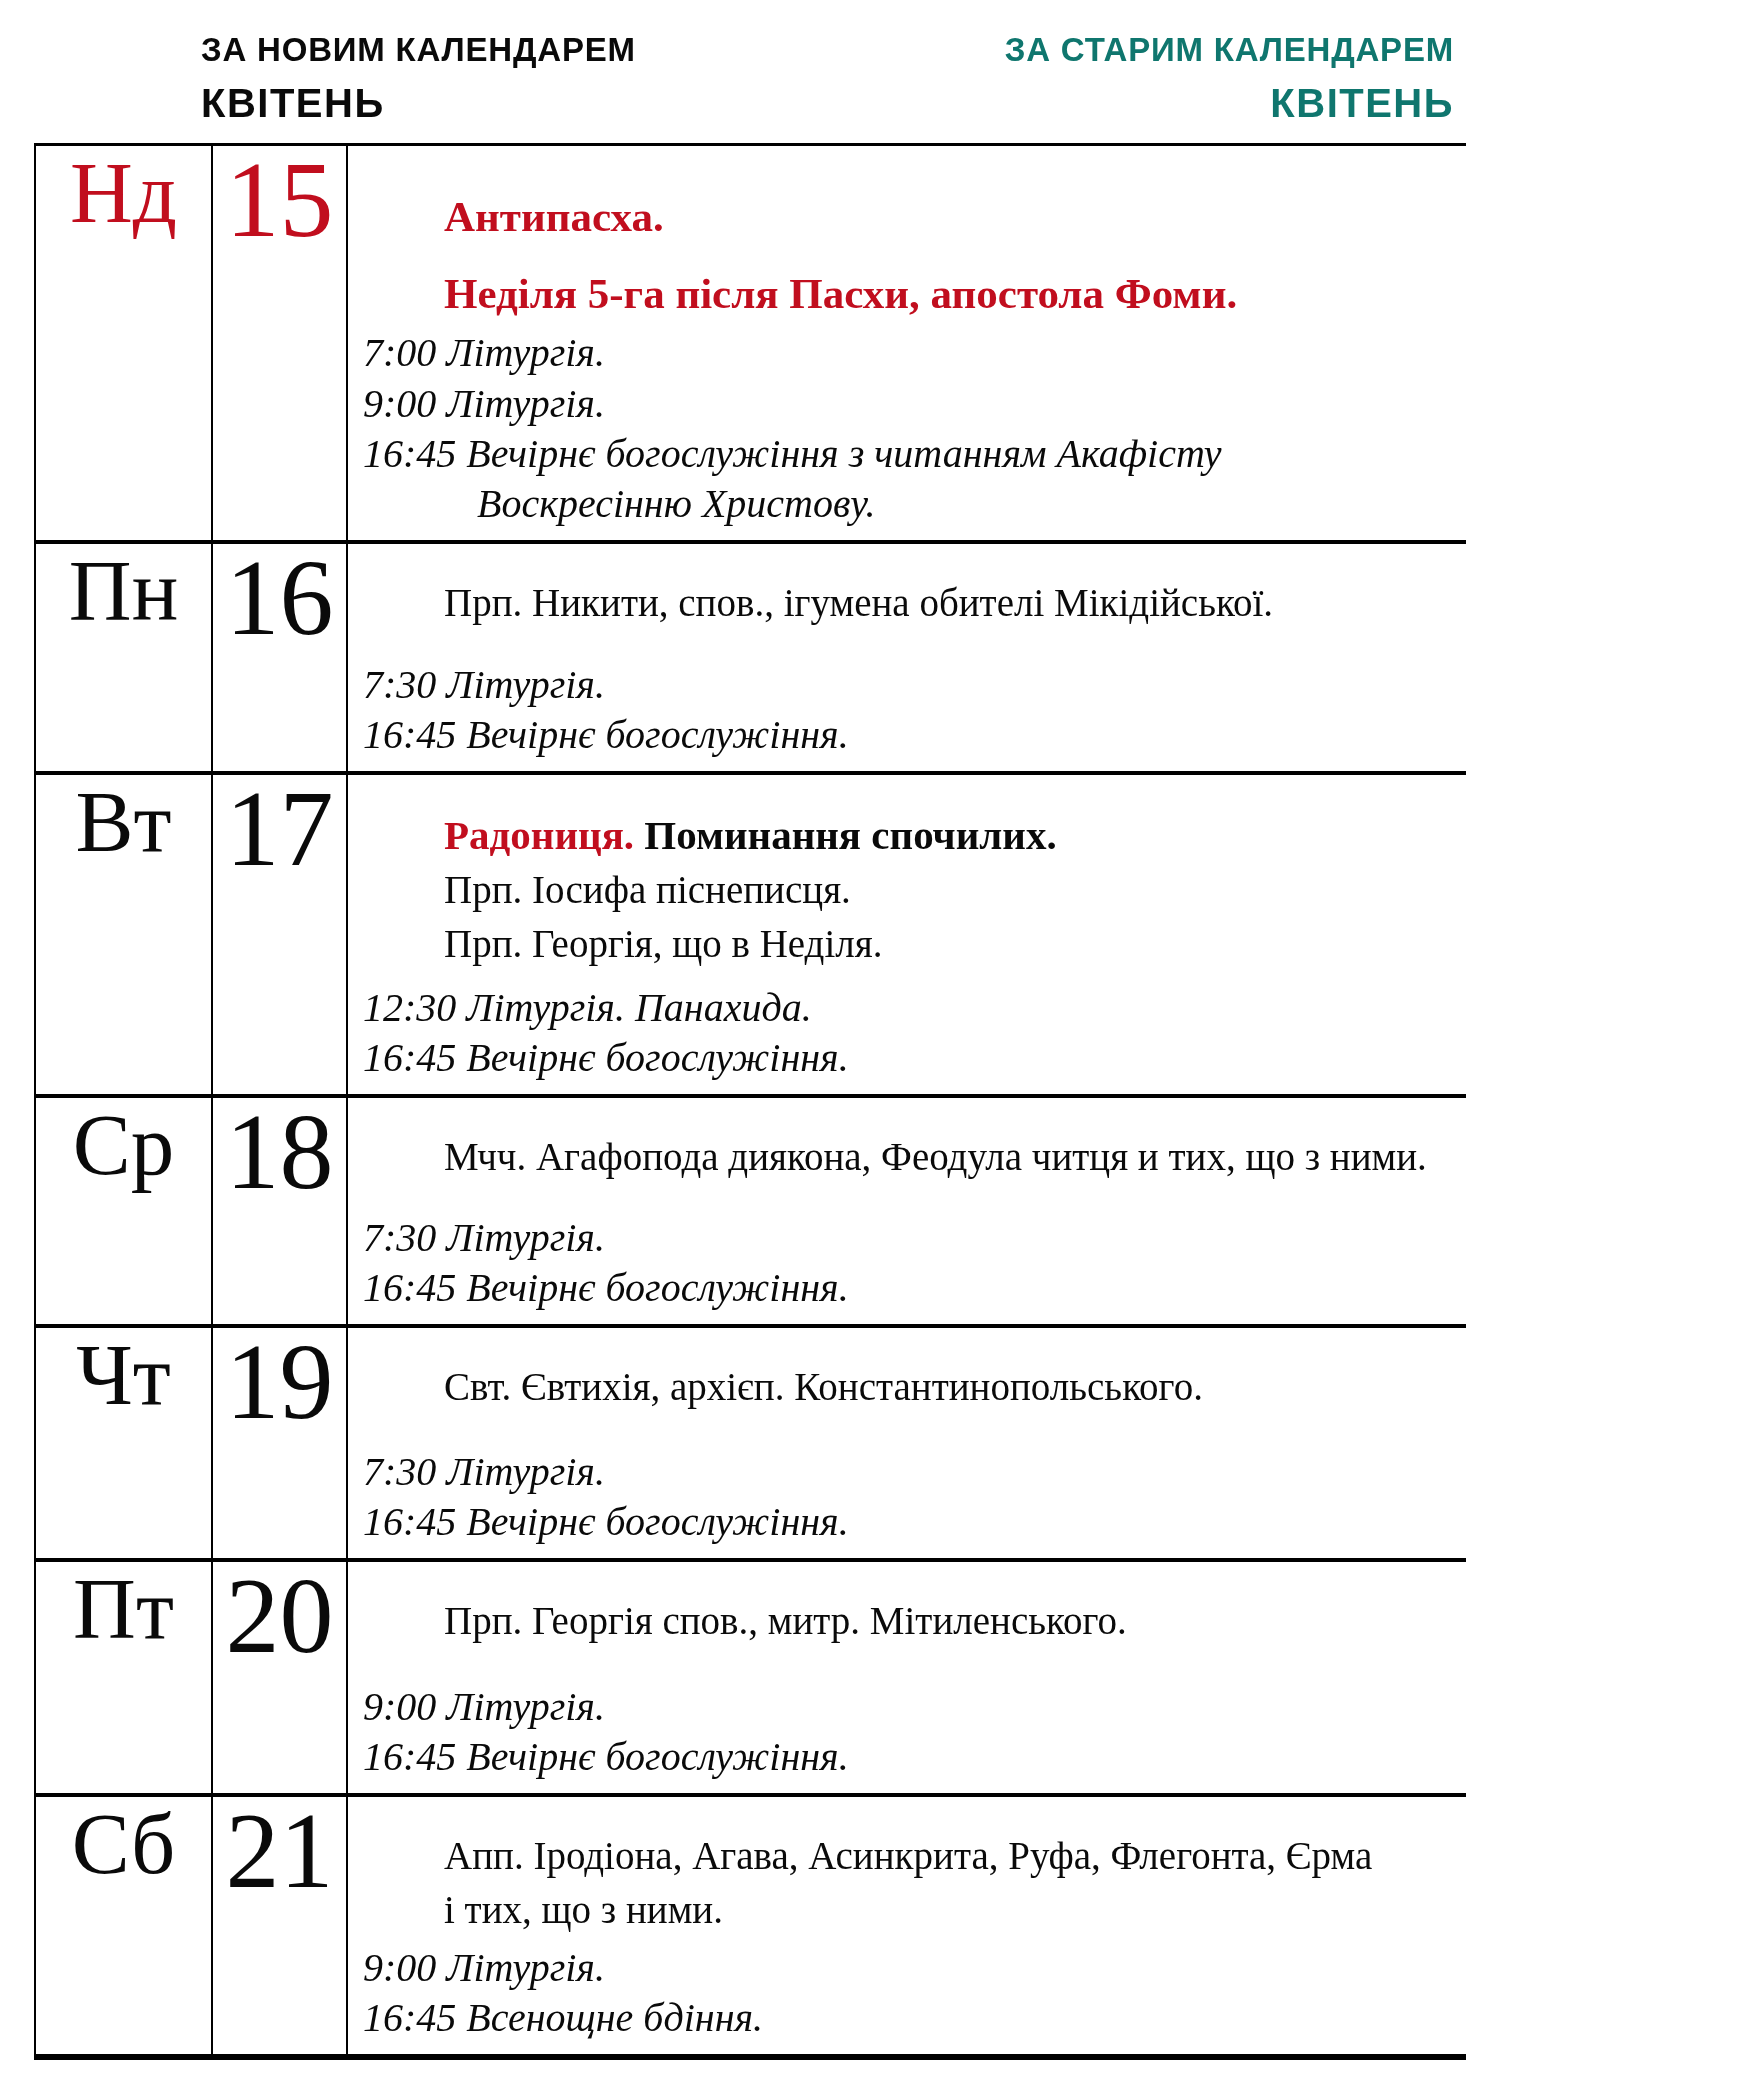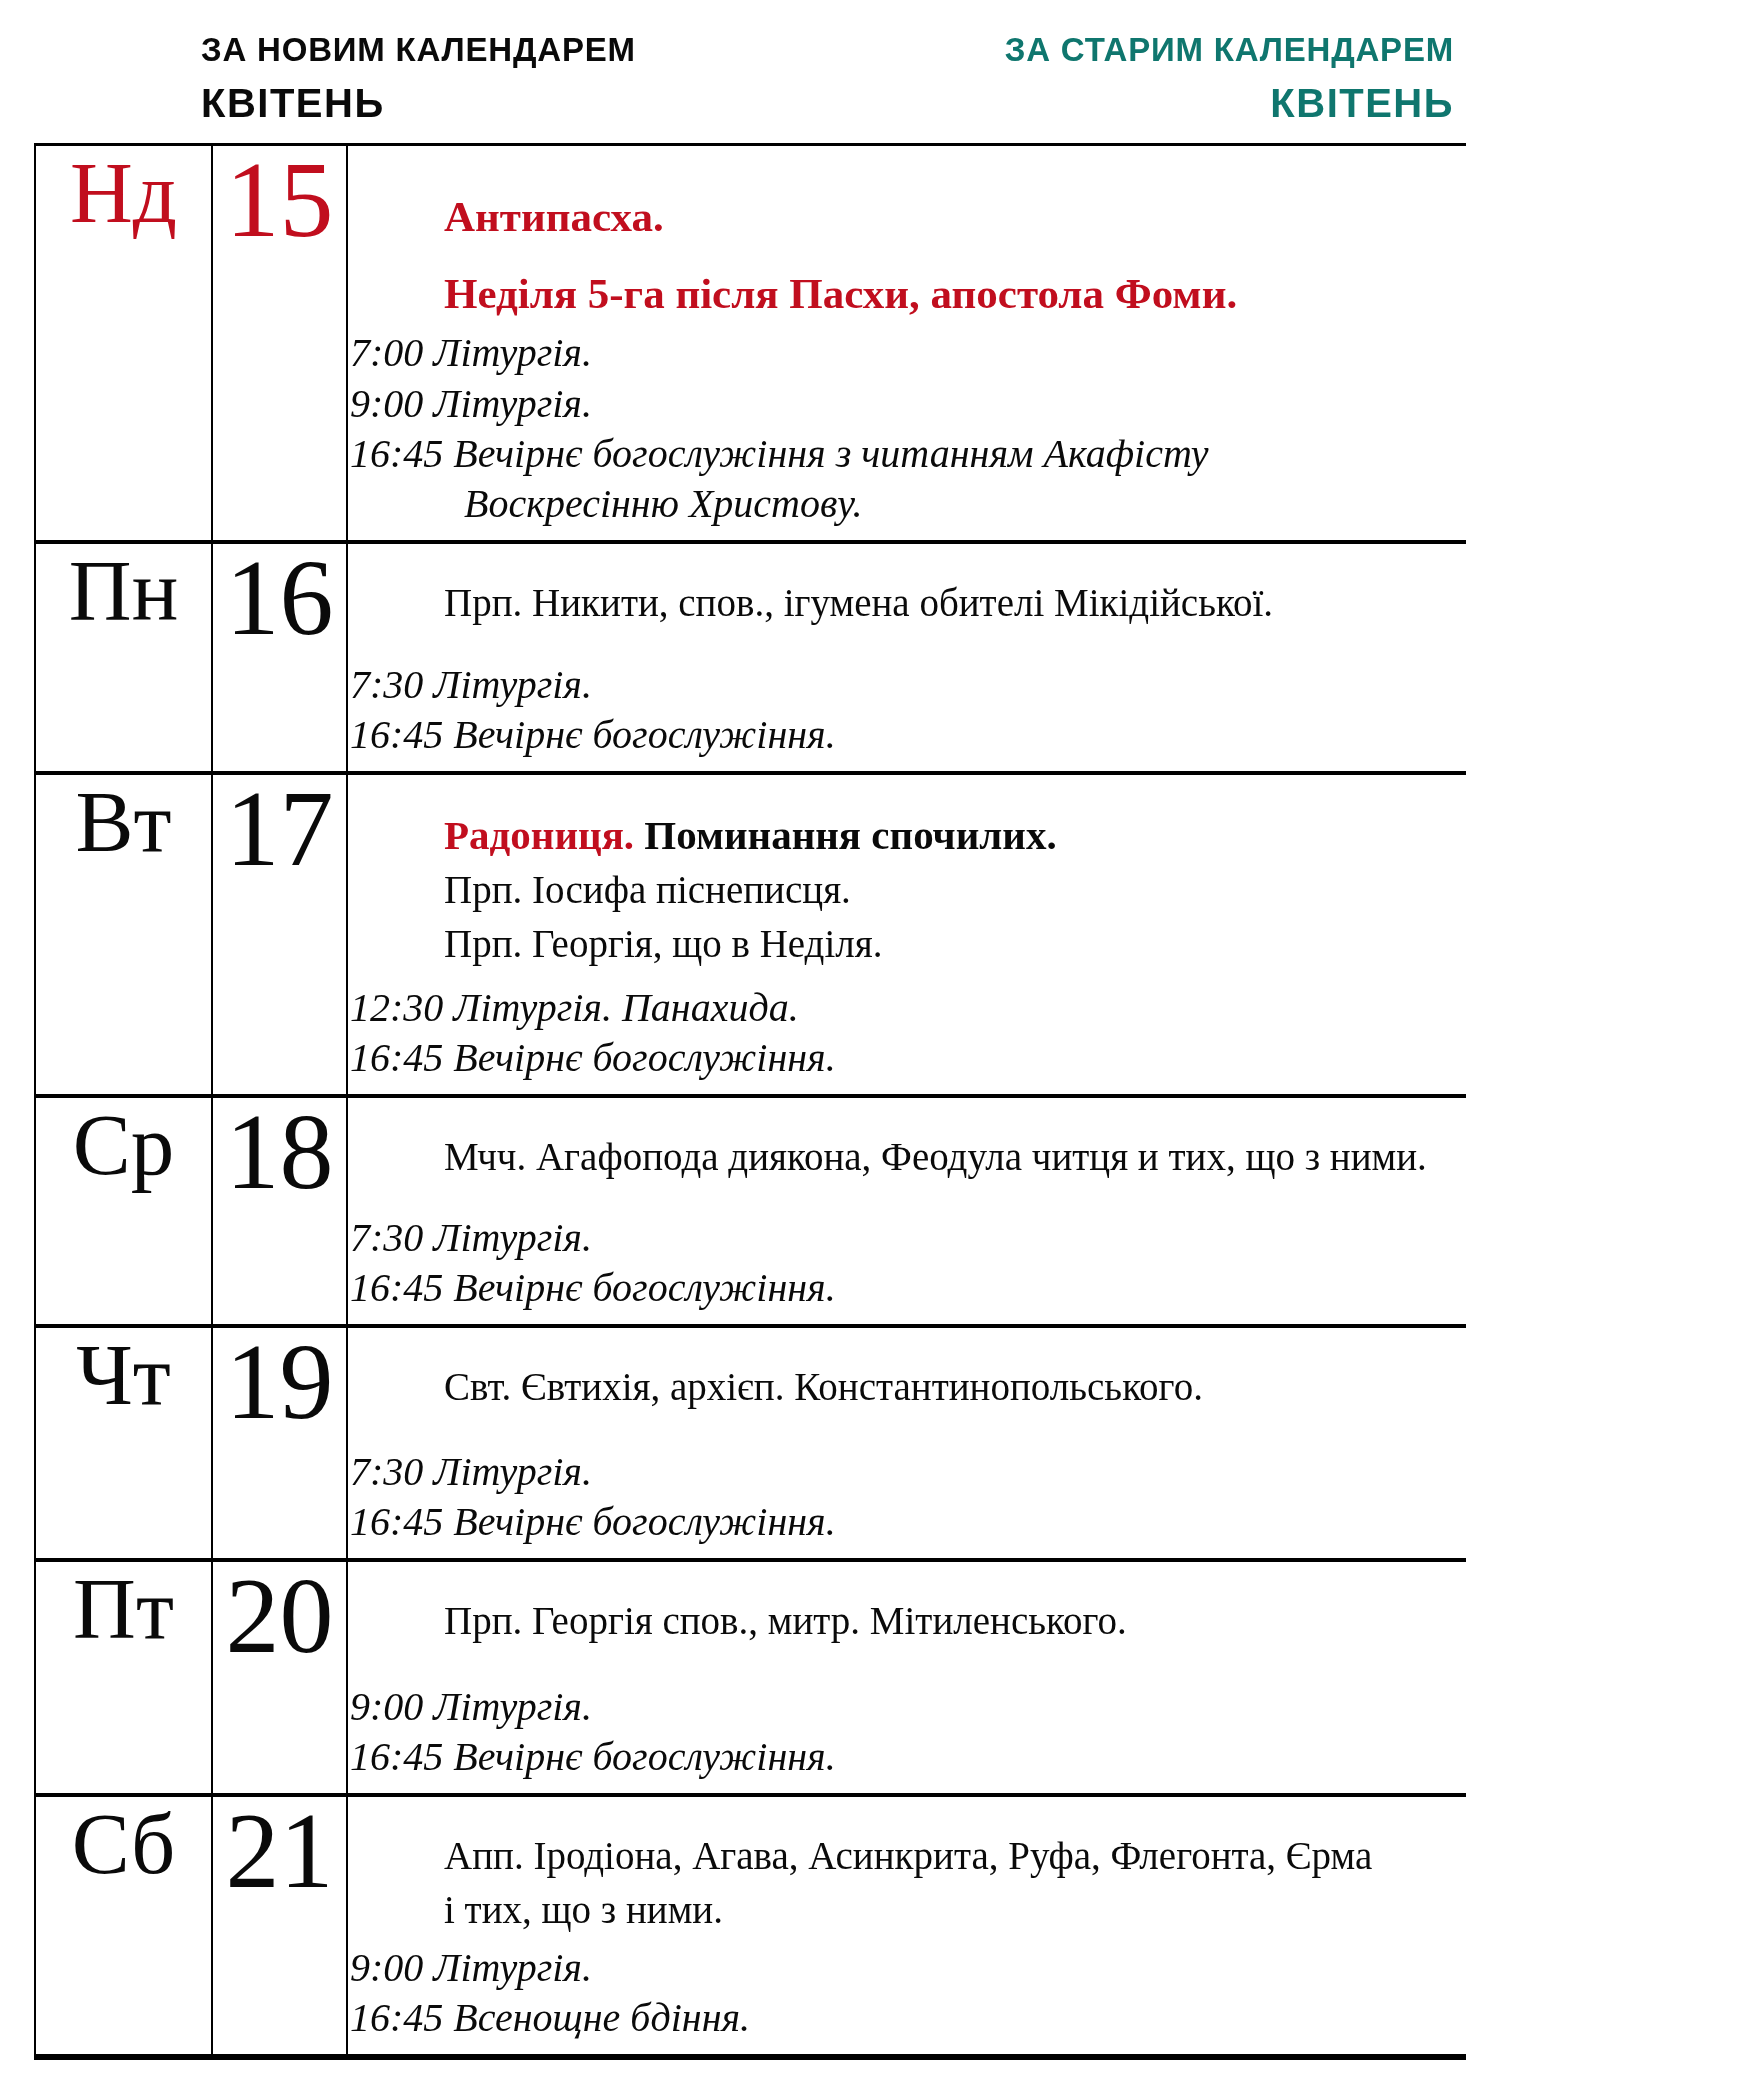--- a/index.html
+++ b/index.html
@@ -60,21 +60,21 @@
   tr.sunday .old-cell{color:#c10e1e;}
 
   .main-cell{position:relative;}
   .titles{padding:32px 22.5px 0 96px;}
   .feast-line{font-size:39px;line-height:1.37;}
   .feast-line.roomy{font-size:43px;line-height:1.8;}
   .feast-line .b{font-weight:bold;font-size:41px;}
   .feast-line.roomy .b{font-size:43px;}
   .red{color:#c10e1e;}
 
-  .services{position:absolute;left:2px;bottom:10.5px;right:15px;}
+  .services{position:absolute;left:15px;bottom:10.5px;right:15px;}
   .service-line{font-style:italic;font-size:40px;line-height:1.26;white-space:nowrap;}
   .service-line.indent{padding-left:114px;}
 </style>
 </head>
 <body>
 
 <div class="page">
 
   <div class="header">
     <div class="header-left">

